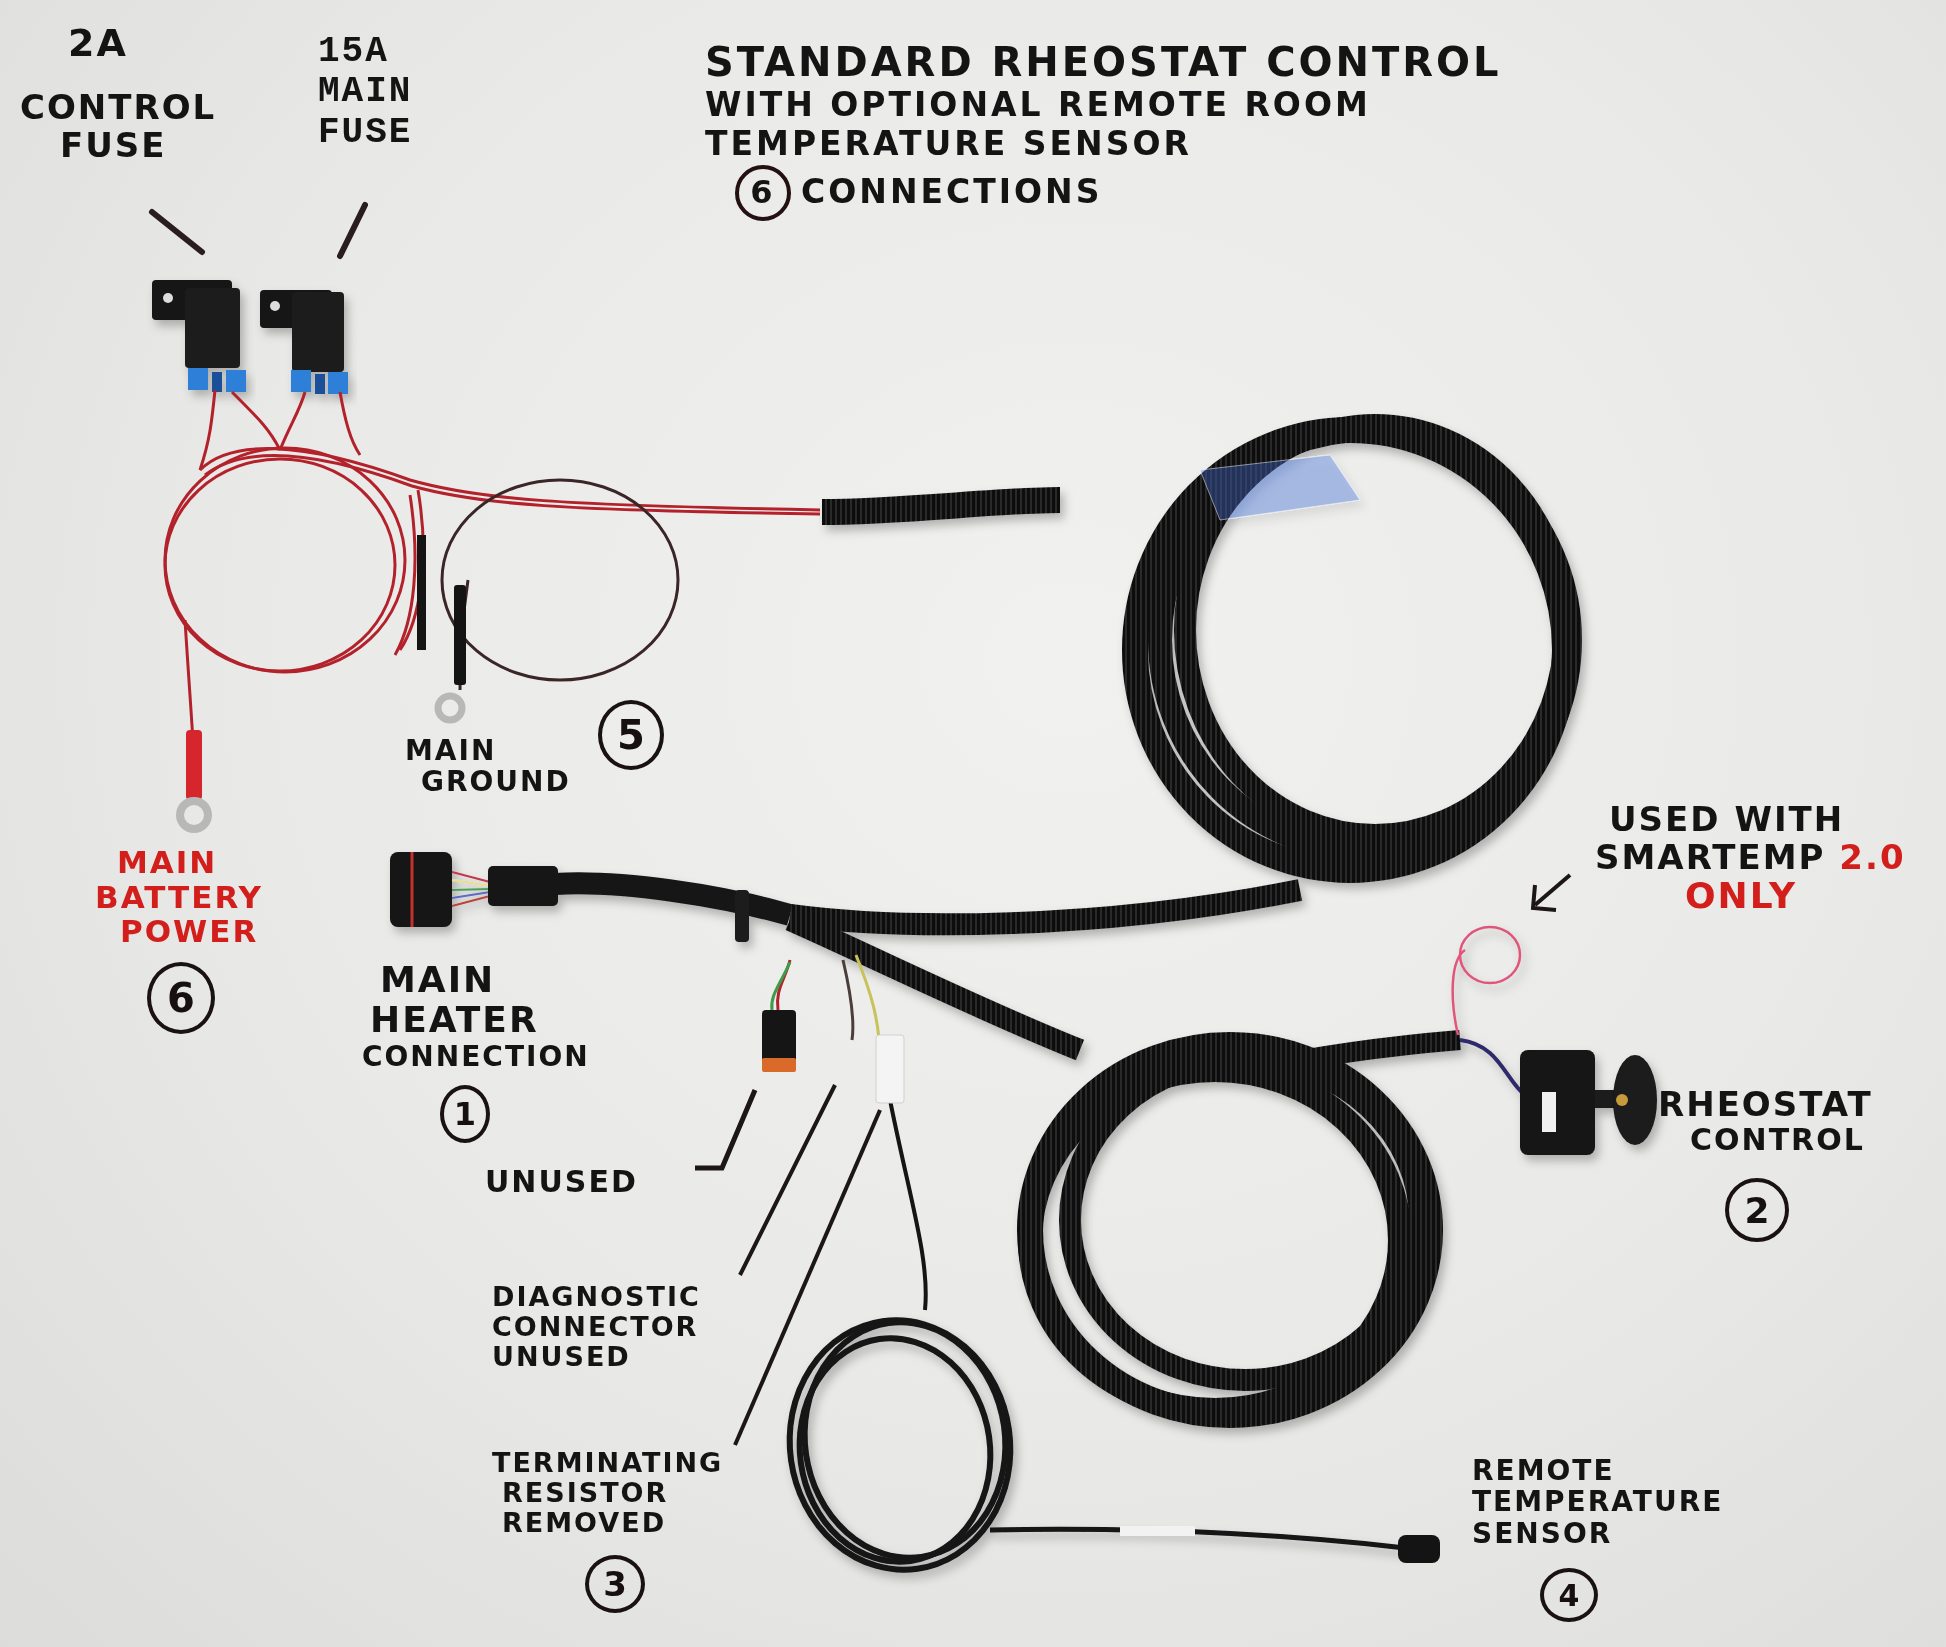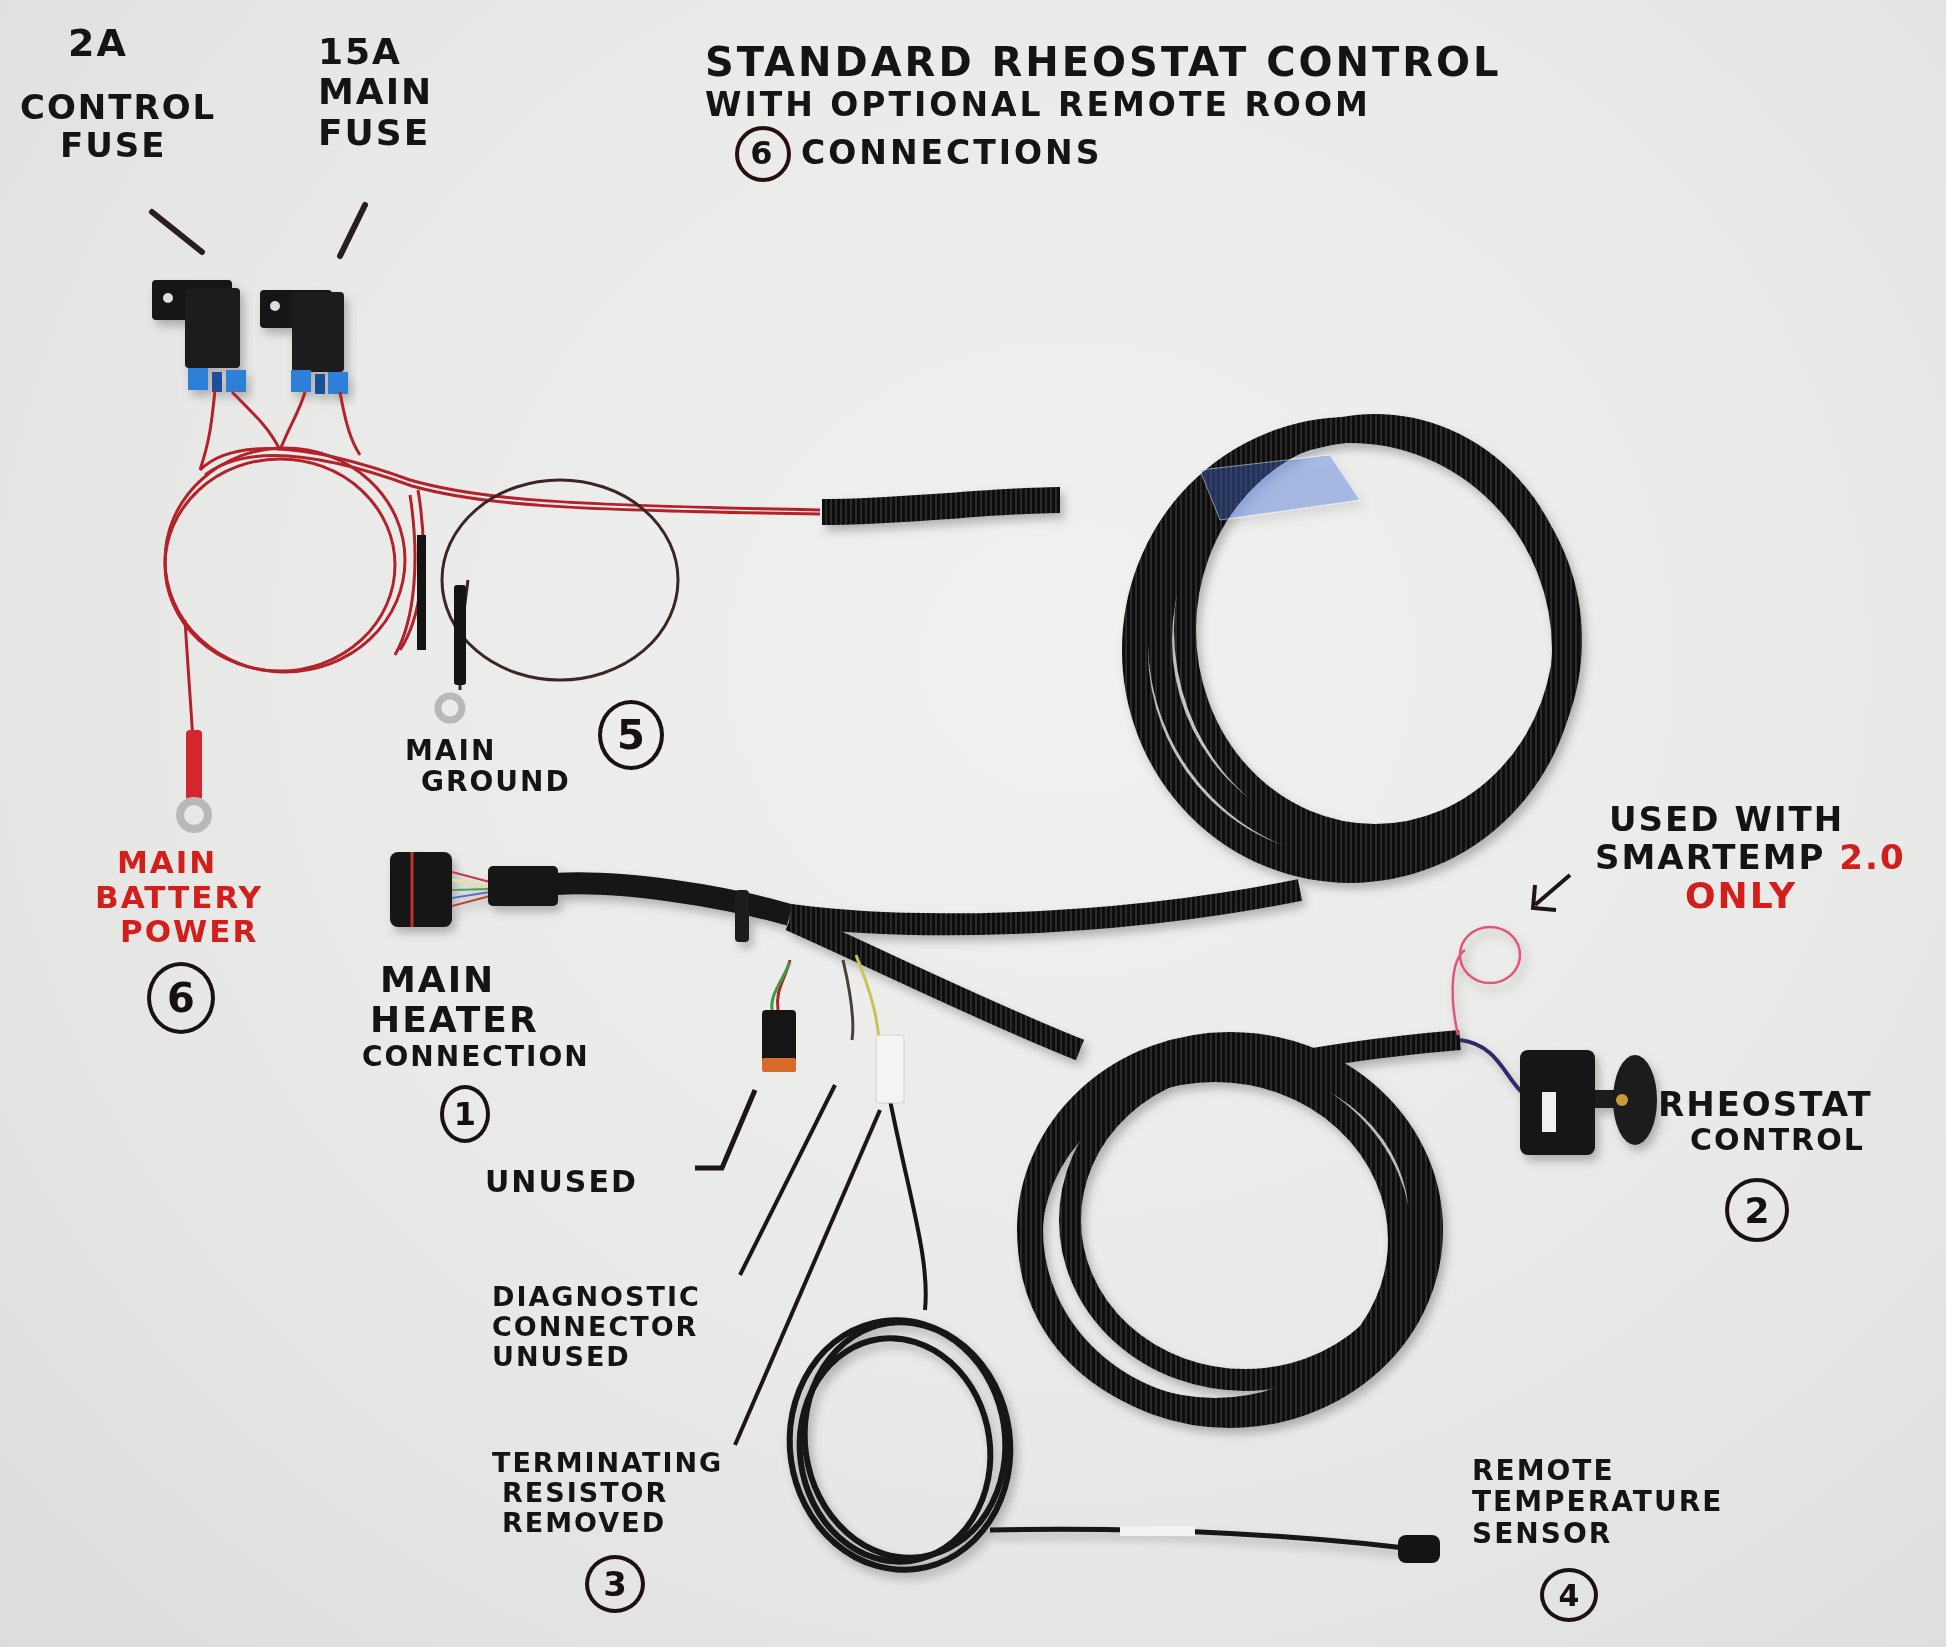--- a/index.html
+++ b/index.html
@@ -160,29 +160,30 @@
   </svg>
 
   <div class="label" style="left:48px; top:22px; font-size:38px;">
     <span class="ln" style="padding-left:20px;">2A</span>
   </div>
   <div class="label" style="left:20px; top:88px; font-size:34px;">
     <span class="ln">Control</span>
     <span class="ln" style="padding-left:40px;">Fuse</span>
   </div>
 
-  <div class="label" style="left:318px; top:32px; font-size:36px;">
+  <div class="label" style="left:318px; top:32px; font-size:36px;font-family:Liberation Mono, monospace;">
     <span class="ln">15A</span>
     <span class="ln">Main</span>
     <span class="ln">Fuse</span>
   </div>
 
   <div class="label title" style="left:705px; top:40px;">
     <span class="ln">Standard Rheostat Control</span>
     <span class="ln" style="font-size:33px;">With Optional Remote Room</span>
+    <span class="ln" style="font-size:33px;">Temperature Sensor</span>
     <span class="ln" style="font-size:33px; padding-left:30px;">
       <span class="title-circle">6</span><span>Connections</span>
     </span>
   </div>
 
   <div class="label" style="left:405px; top:735px; font-size:28px;">
     <span class="ln">Main</span>
     <span class="ln" style="padding-left:16px;text-align:center;">Ground</span>
   </div>
   <div class="circ" style="left:598px; top:700px; width:58px; height:62px; font-size:40px;">5</div>

